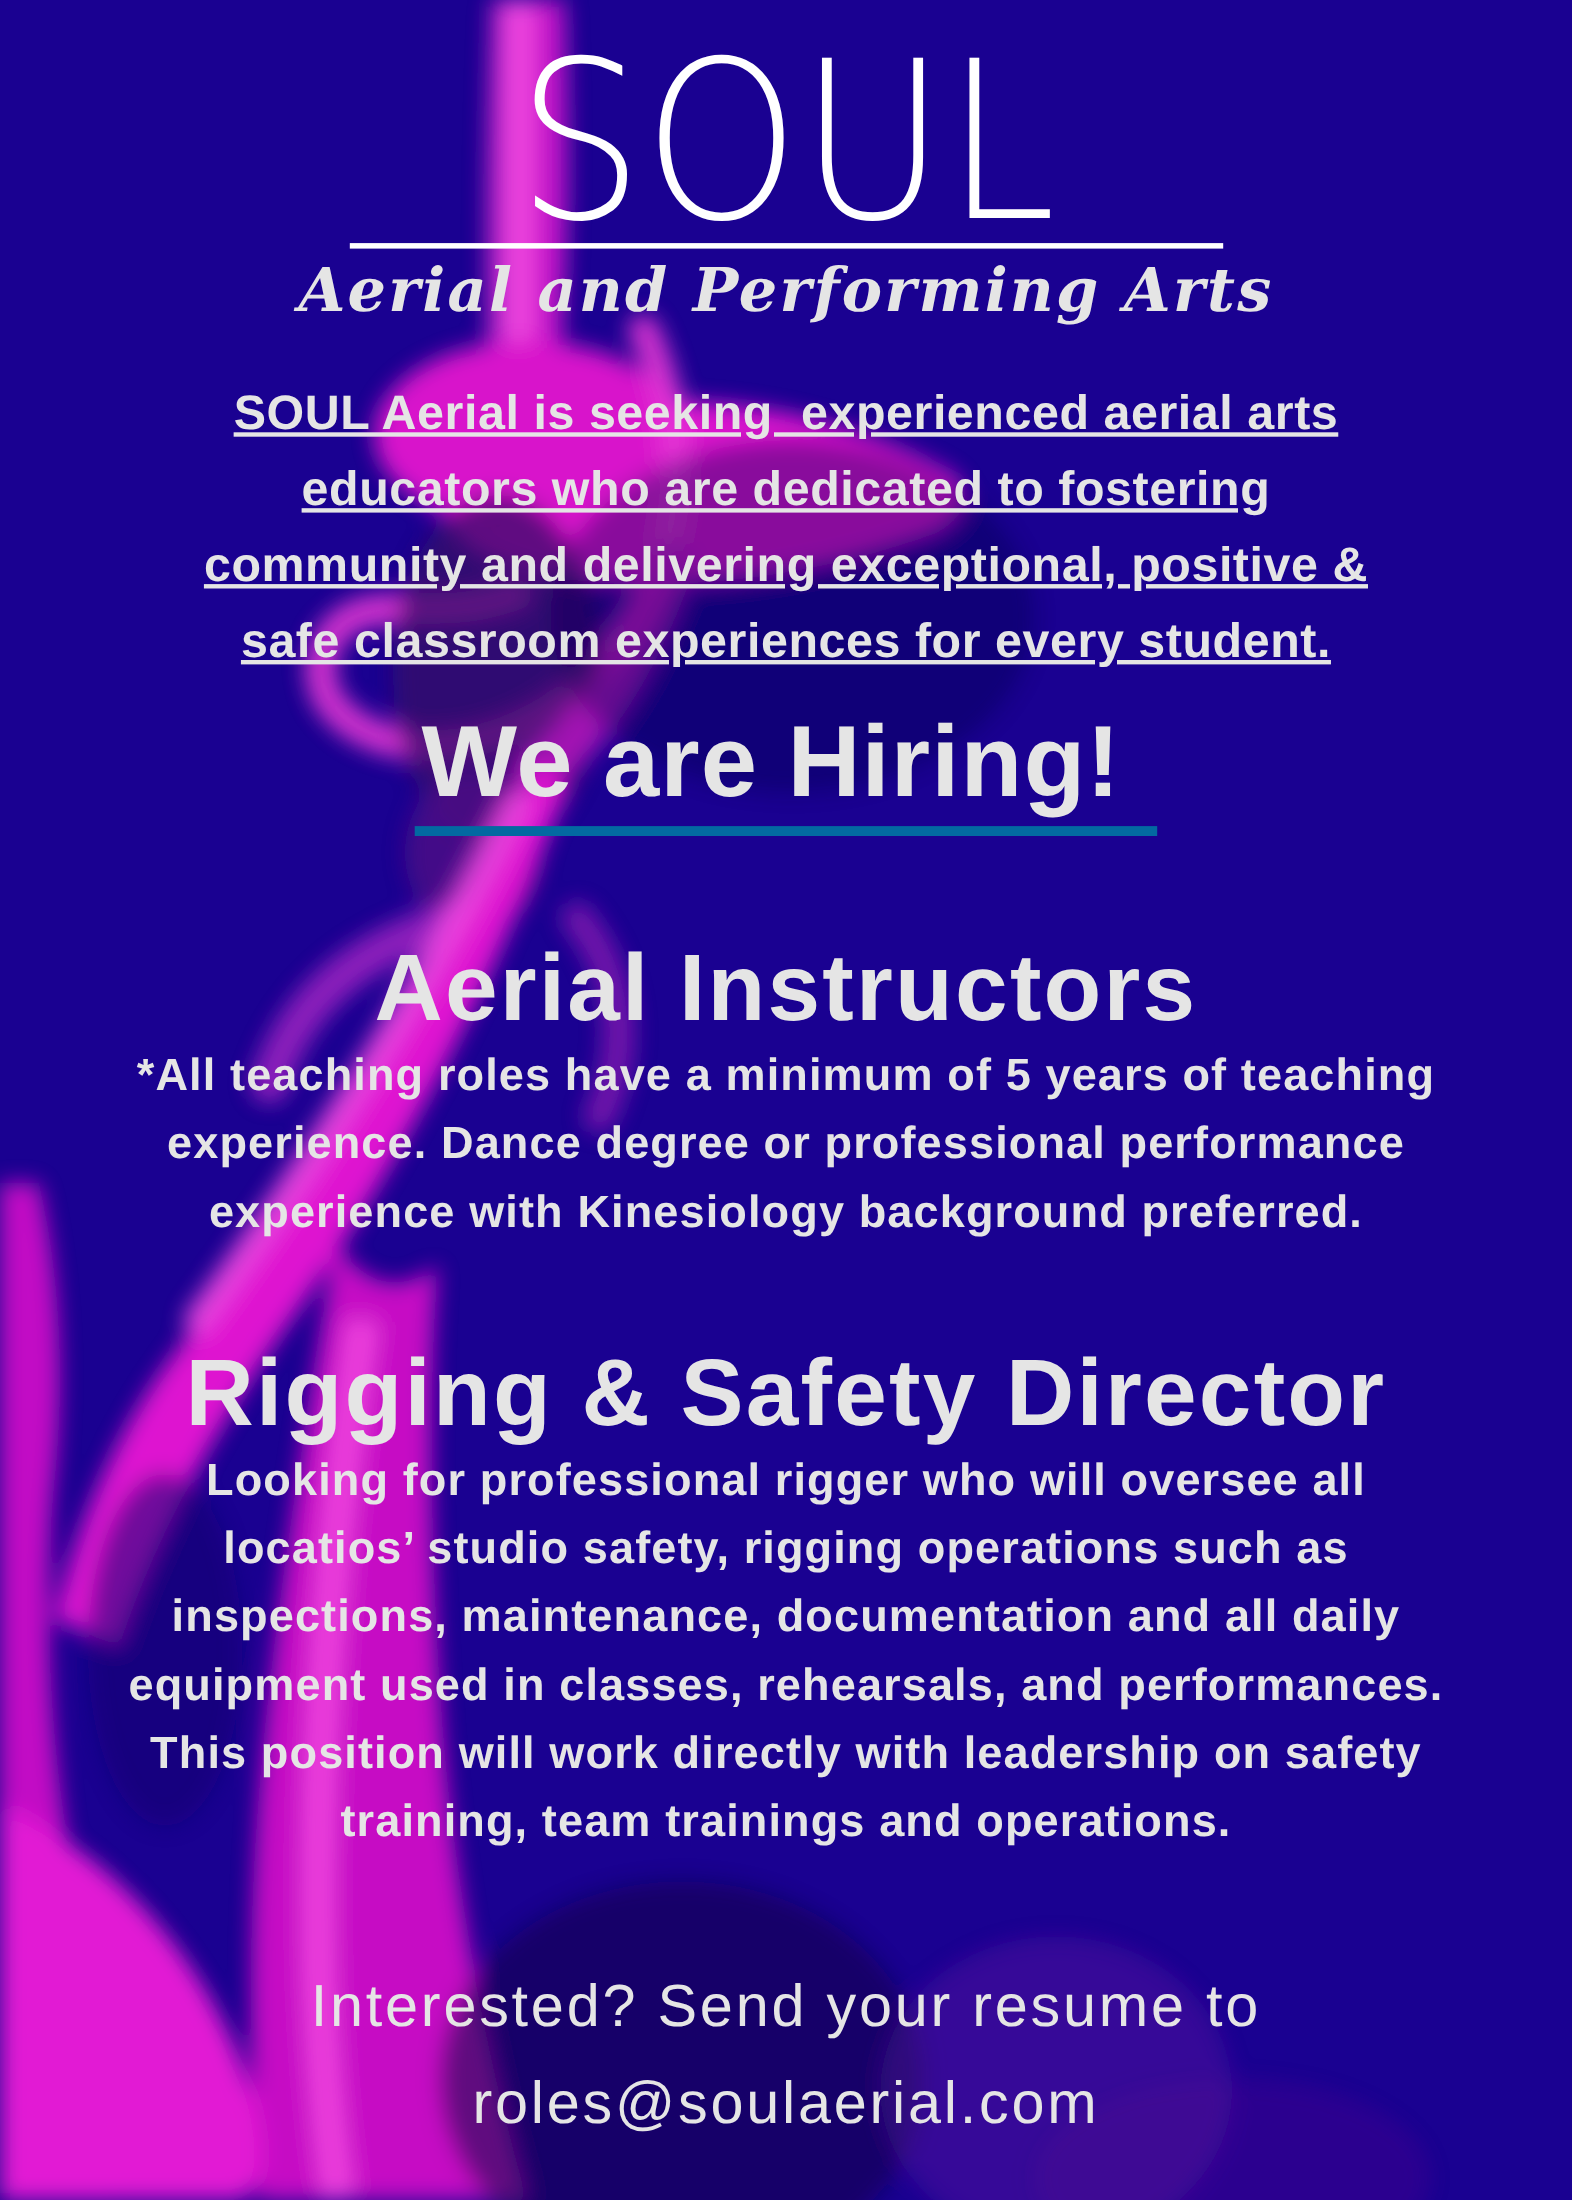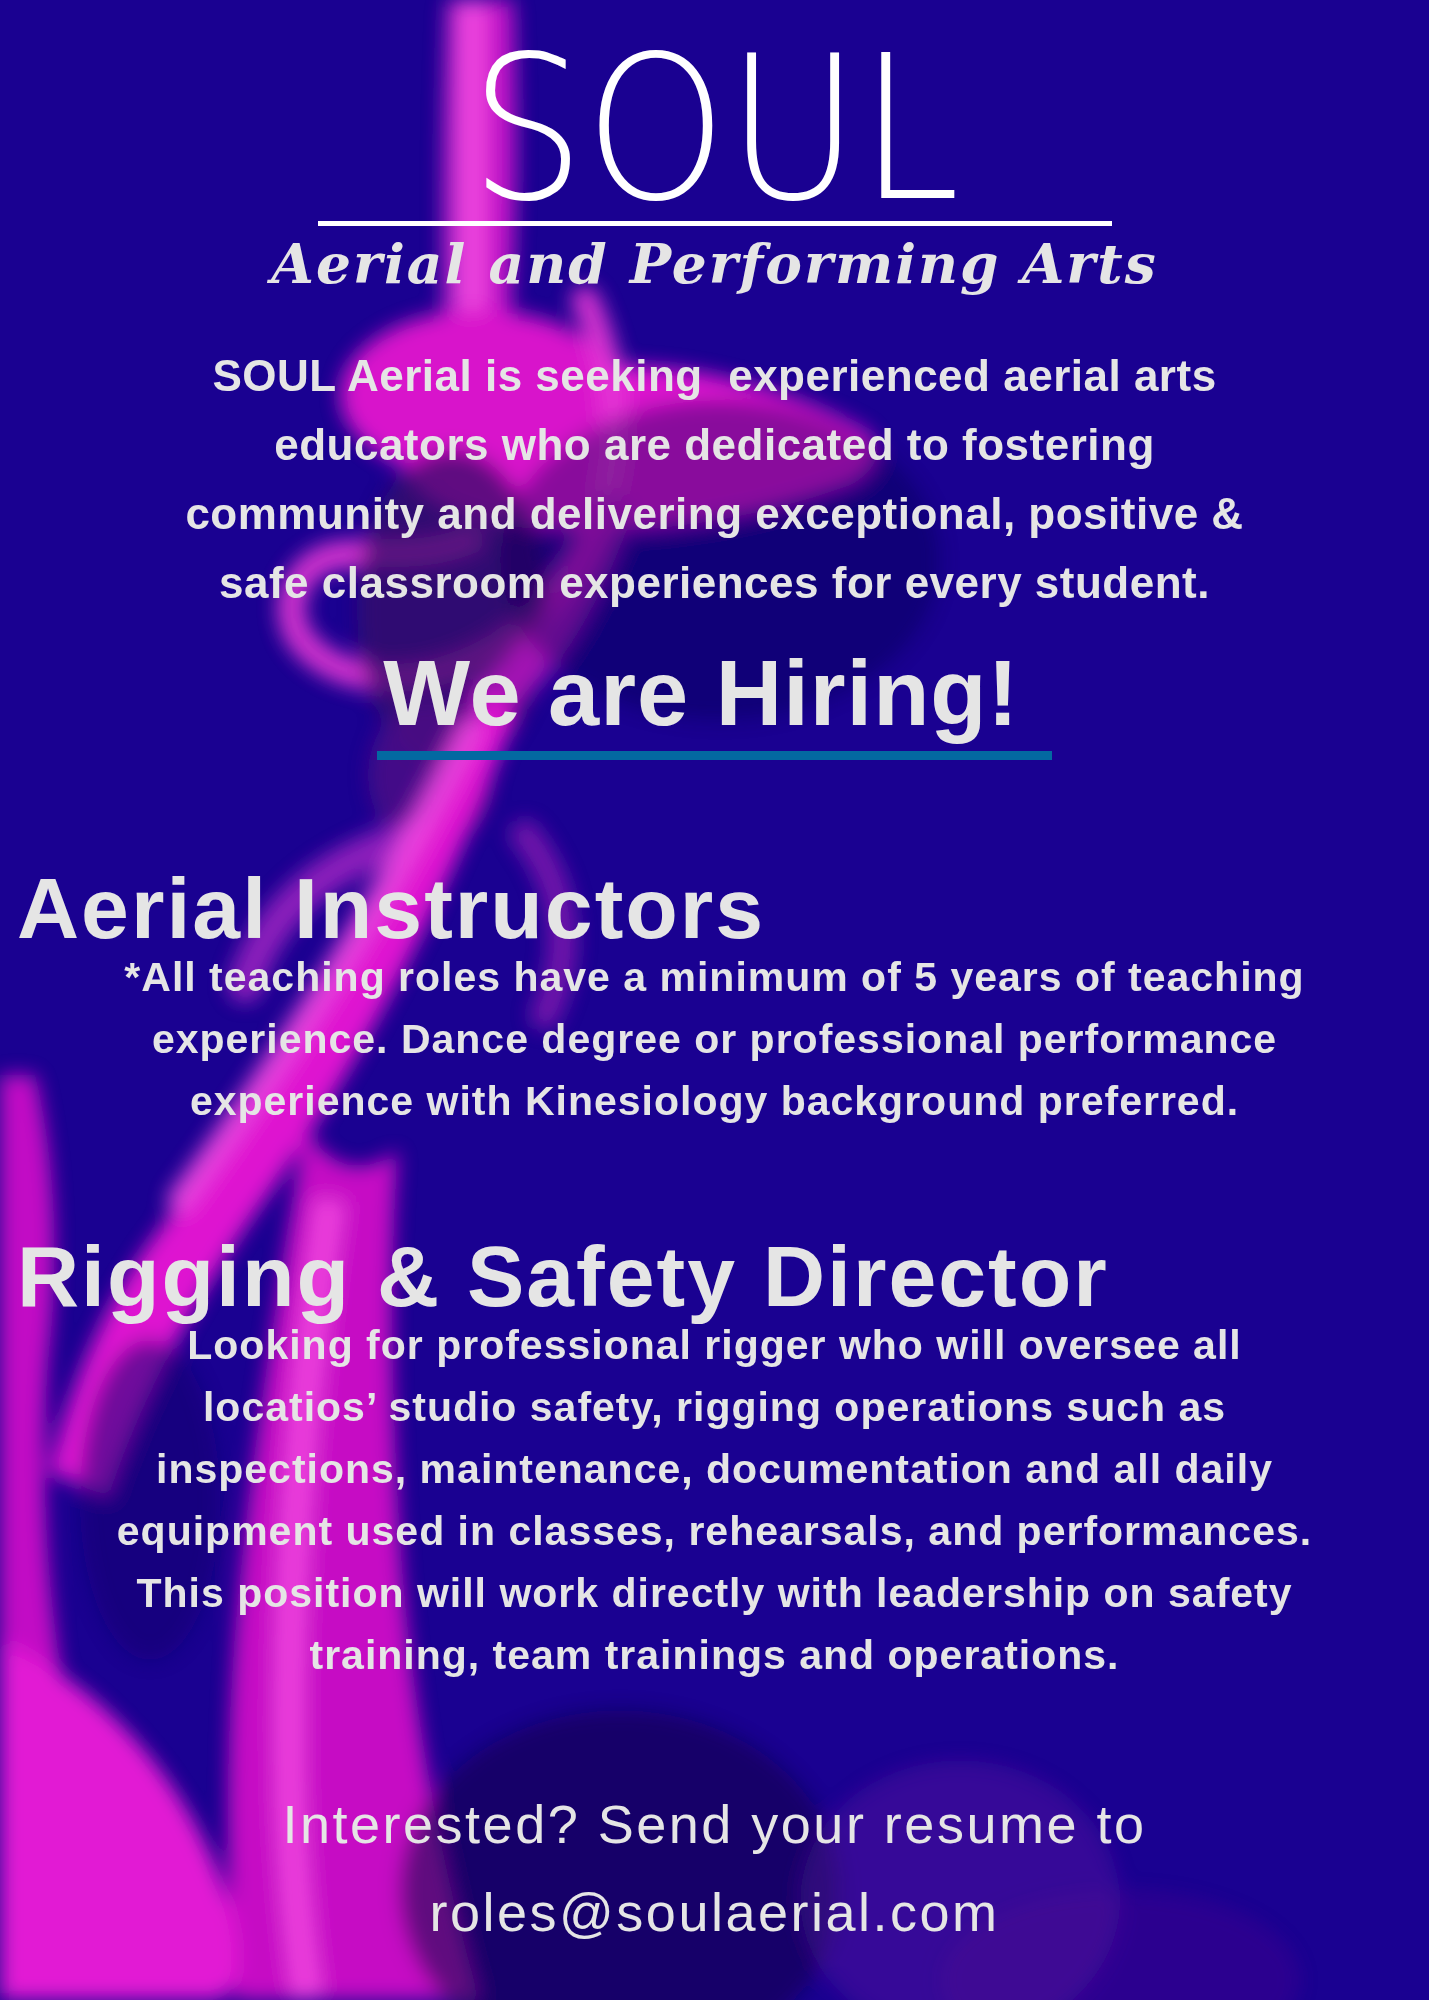--- a/index.html
+++ b/index.html
@@ -20,33 +20,33 @@
   .logo-rule{position:absolute;top:221px;left:calc(50% - 397px);width:794px;height:5px;background:#ffffff;z-index:2;}
   .logo-tagline{
     top:231px;
     font-family:"DejaVu Serif",serif;
     font-style:italic;
     font-size:55px;
     letter-spacing:2px;
   }
 
   
-  .intro{top:341px;font-size:44px;line-height:69px;font-weight:700;letter-spacing:.5px;}
+  .intro{top:341px;font-size:44px;line-height:69px;font-weight:700;letter-spacing:.5px;text-decoration:underline;}
 
   
   .hiring{top:643px;font-size:92px;font-weight:700;letter-spacing:1px;line-height:1.1;}
   .hiring-underline{
     display:inline-block;
     white-space:pre;
     border-bottom:9px solid #0369a1;
     padding:0 6px 7px 6px;
   }
 
   
-  .pos-title{position:absolute;left:0;right:0;margin:17px;text-align:left;z-index:2;
+  .pos-title{position:absolute;left:0;right:0;margin:7px;text-align:center;z-index:2;
     font-size:86px;font-weight:700;letter-spacing:2px;line-height:1.05;}
   .pos-title-1{top:846px;}
   .pos-title-2{top:1214px;}
   .pos-desc{position:absolute;left:0;right:0;margin:0;text-align:center;z-index:2;
     font-size:41px;line-height:62px;font-weight:700;letter-spacing:1px;}
   .pos-desc-1{top:946px;}
   .pos-desc-2{top:1314px;}
 
   .lines div{white-space:pre;}
 

